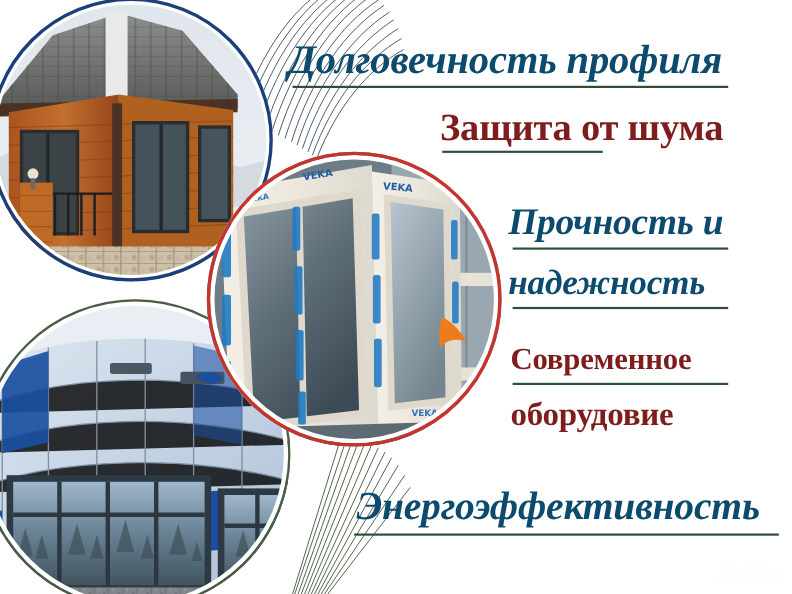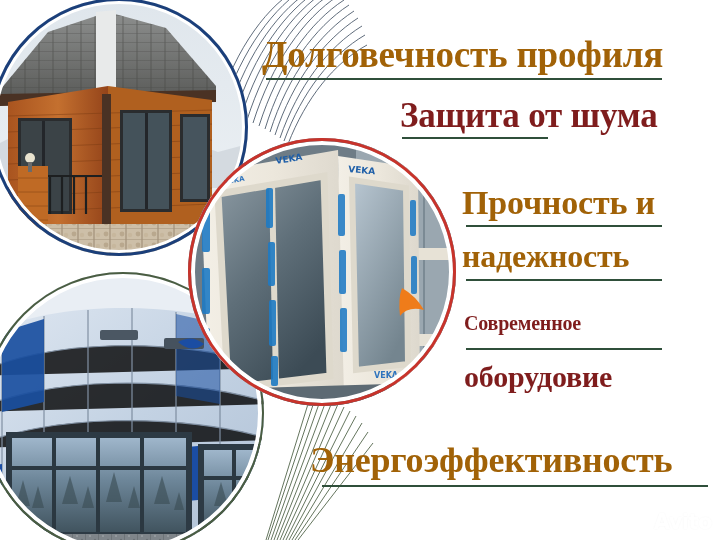--- a/index.html
+++ b/index.html
@@ -46,46 +46,46 @@
     border:2px solid #4a5d42; box-shadow:0 0 0 4px #ffffff inset; }
 
   
   .headline {
     position:absolute;
     white-space:nowrap;
     font-weight:700;
     letter-spacing:-0.2px;
     line-height:1;
   }
-  .blue { color:#a16207; }
+  .blue { color:#0c4a6e;font-style:italic; }
   .red  { color:#7f1d1d; }
   .uline {
     position:absolute;
     height:2px;
     background:#2f4f3a;
   }
 
   #t1 { left:262px; top:36px;  font-size:37px; }
   #u1 { left:266px; top:78px;  width:396px; }
 
   #t2 { left:400px; top:98px;  font-size:35px; }
   #u2 { left:402px; top:137px; width:146px; }
 
   #t3 { left:462px; top:186px; font-size:34px; }
   #u3 { left:466px; top:225px; width:196px; }
 
   #t4 { left:462px; top:240px; font-size:32px; }
   #u4 { left:466px; top:279px; width:196px; }
 
-  #t5 { left:464px; top:313px; font-size:20px; }
+  #t5 { left:464px; top:313px; font-size:28px; }
   #u5 { left:466px; top:348px; width:196px; }
 
   #t6 { left:464px; top:362px; font-size:30px;text-align:right; }
 
-  #t7 { left:310px; top:442px; font-size:36px; }
+  #t7 { left:324px; top:442px; font-size:36px; }
   #u7 { left:322px; top:485px; width:386px; }
 
   
   #avito {
     position:absolute; right:8px; bottom:6px;
     display:flex; align-items:center; gap:3px;
     opacity:0.55;
   }
   #avito .dots { position:relative; width:24px; height:22px; }
   #avito .dots i { position:absolute; border-radius:50%; background:#ffffff;

